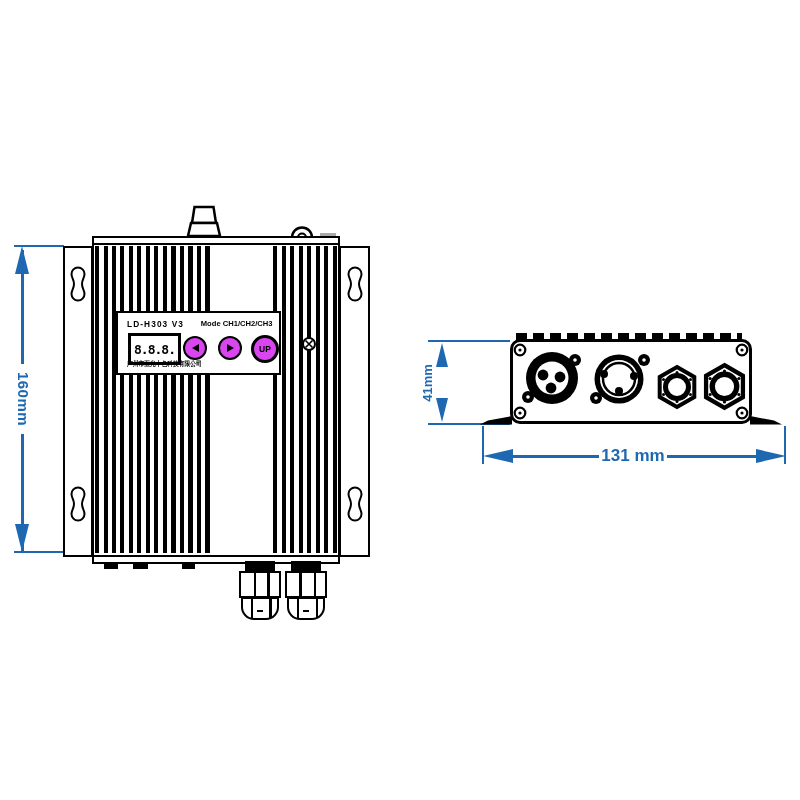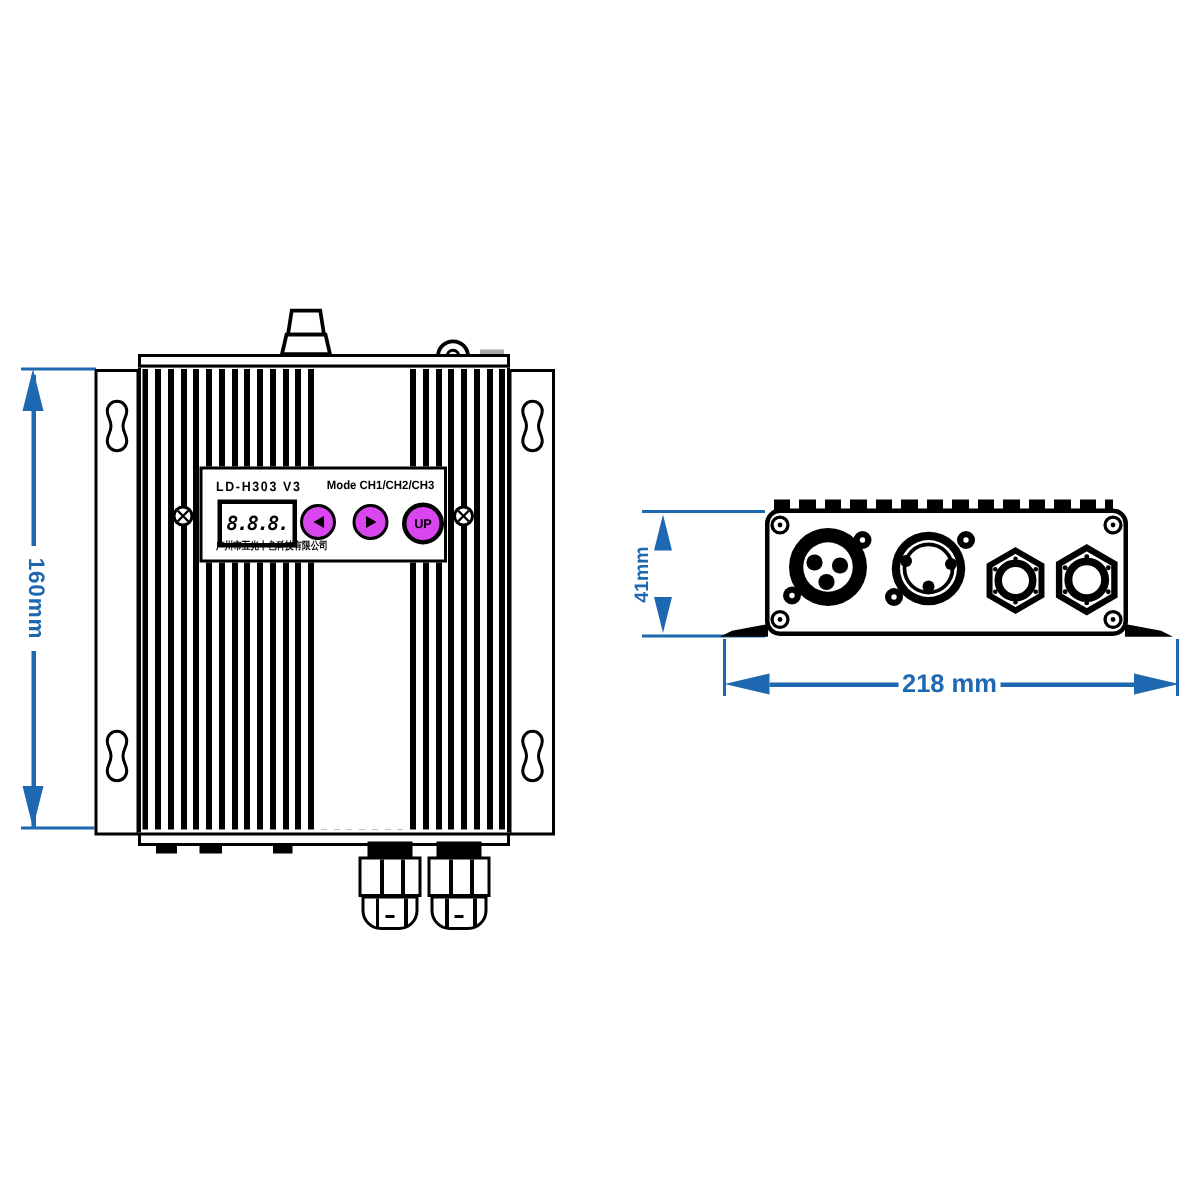--- a/index.html
+++ b/index.html
@@ -90,24 +90,24 @@
 
     <svg class="part" style="left:114px;top:336px;z-index:5;" width="16" height="16" viewBox="0 0 16 16">
       <circle cx="8" cy="8" r="6" fill="#fff" stroke="#000" stroke-width="2"></circle>
       <path d="M4.5,4.5 L11.5,11.5 M11.5,4.5 L4.5,11.5" stroke="#000" stroke-width="1.6"></path>
     </svg>
     <svg class="part" style="left:301px;top:336px;z-index:5;" width="16" height="16" viewBox="0 0 16 16">
       <circle cx="8" cy="8" r="6" fill="#fff" stroke="#000" stroke-width="2"></circle>
       <path d="M4.5,4.5 L11.5,11.5 M11.5,4.5 L4.5,11.5" stroke="#000" stroke-width="1.6"></path>
     </svg>
 
-    <div class="abs fv-panel" style="left:133px;top:311px;width:165px;height:64px;">
+    <div class="abs fv-panel" style="left:116px;top:311px;width:165px;height:64px;">
       <div class="panel-text" style="left:9px;top:6px;font-size:9px;letter-spacing:1.2px;transform:scaleX(.92);transform-origin:left;">LD-H303 V3</div>
       <div class="panel-text" style="right:6px;top:6px;font-size:8px;transform:scaleX(.95);transform-origin:right;">Mode CH1/CH2/CH3</div>
-      <div class="fv-display" style="left:10px;top:20px;width:47px;height:26px;font-style:italic;">8.8.8.</div>
+      <div class="fv-display" style="left:10px;top:20px;width:47px;height:26px;">8.8.8.</div>
       <div class="fv-btn" style="left:65px;top:23px;width:20px;height:20px;">
         <div class="tri tri-left"></div>
       </div>
       <div class="fv-btn" style="left:100px;top:23px;width:20px;height:20px;">
         <div class="tri tri-right"></div>
       </div>
       <div class="fv-btn" style="left:133px;top:22px;width:22px;height:22px;border-width:3px;font-size:8.5px;font-weight:bold;">UP</div>
       <div class="panel-text" style="left:9px;bottom:4px;font-size:7px;letter-spacing:0;transform:scaleX(.82);transform-origin:left;">广州市五光十色科技有限公司</div>
     </div>
 
@@ -210,16 +210,16 @@
     <div class="arrow" style="left:436px;top:343px;border-left:6.5px solid transparent;border-right:6.5px solid transparent;border-bottom:24px solid #1e68b1;"></div>
     <div class="arrow" style="left:436px;top:398px;border-left:6.5px solid transparent;border-right:6.5px solid transparent;border-top:24px solid #1e68b1;"></div>
     <div class="dim-label" style="left:400px;top:376px;width:56px;height:14px;line-height:14px;font-size:13px;transform:rotate(-90deg);">41mm</div>
 
     <div class="abs dim" style="left:482px;top:426px;width:2px;height:38px;"></div>
     <div class="abs dim" style="left:784px;top:426px;width:2px;height:38px;"></div>
     <div class="arrow" style="left:483px;top:449px;border-top:7px solid transparent;border-bottom:7px solid transparent;border-right:30px solid #1e68b1;"></div>
     <div class="arrow" style="left:756px;top:449px;border-top:7px solid transparent;border-bottom:7px solid transparent;border-left:30px solid #1e68b1;"></div>
     <div class="abs dim" style="left:513px;top:454.5px;width:86px;height:3px;"></div>
     <div class="abs dim" style="left:667px;top:454.5px;width:89px;height:3px;"></div>
-    <div class="dim-label" style="left:597px;top:447px;width:72px;height:18px;line-height:18px;font-size:17px;">218 mm</div>
+    <div class="dim-label" style="left:597px;top:447px;width:72px;height:18px;line-height:18px;font-size:17px;">131 mm</div>
   </div>
 
 </div>
 
 </body></html>

